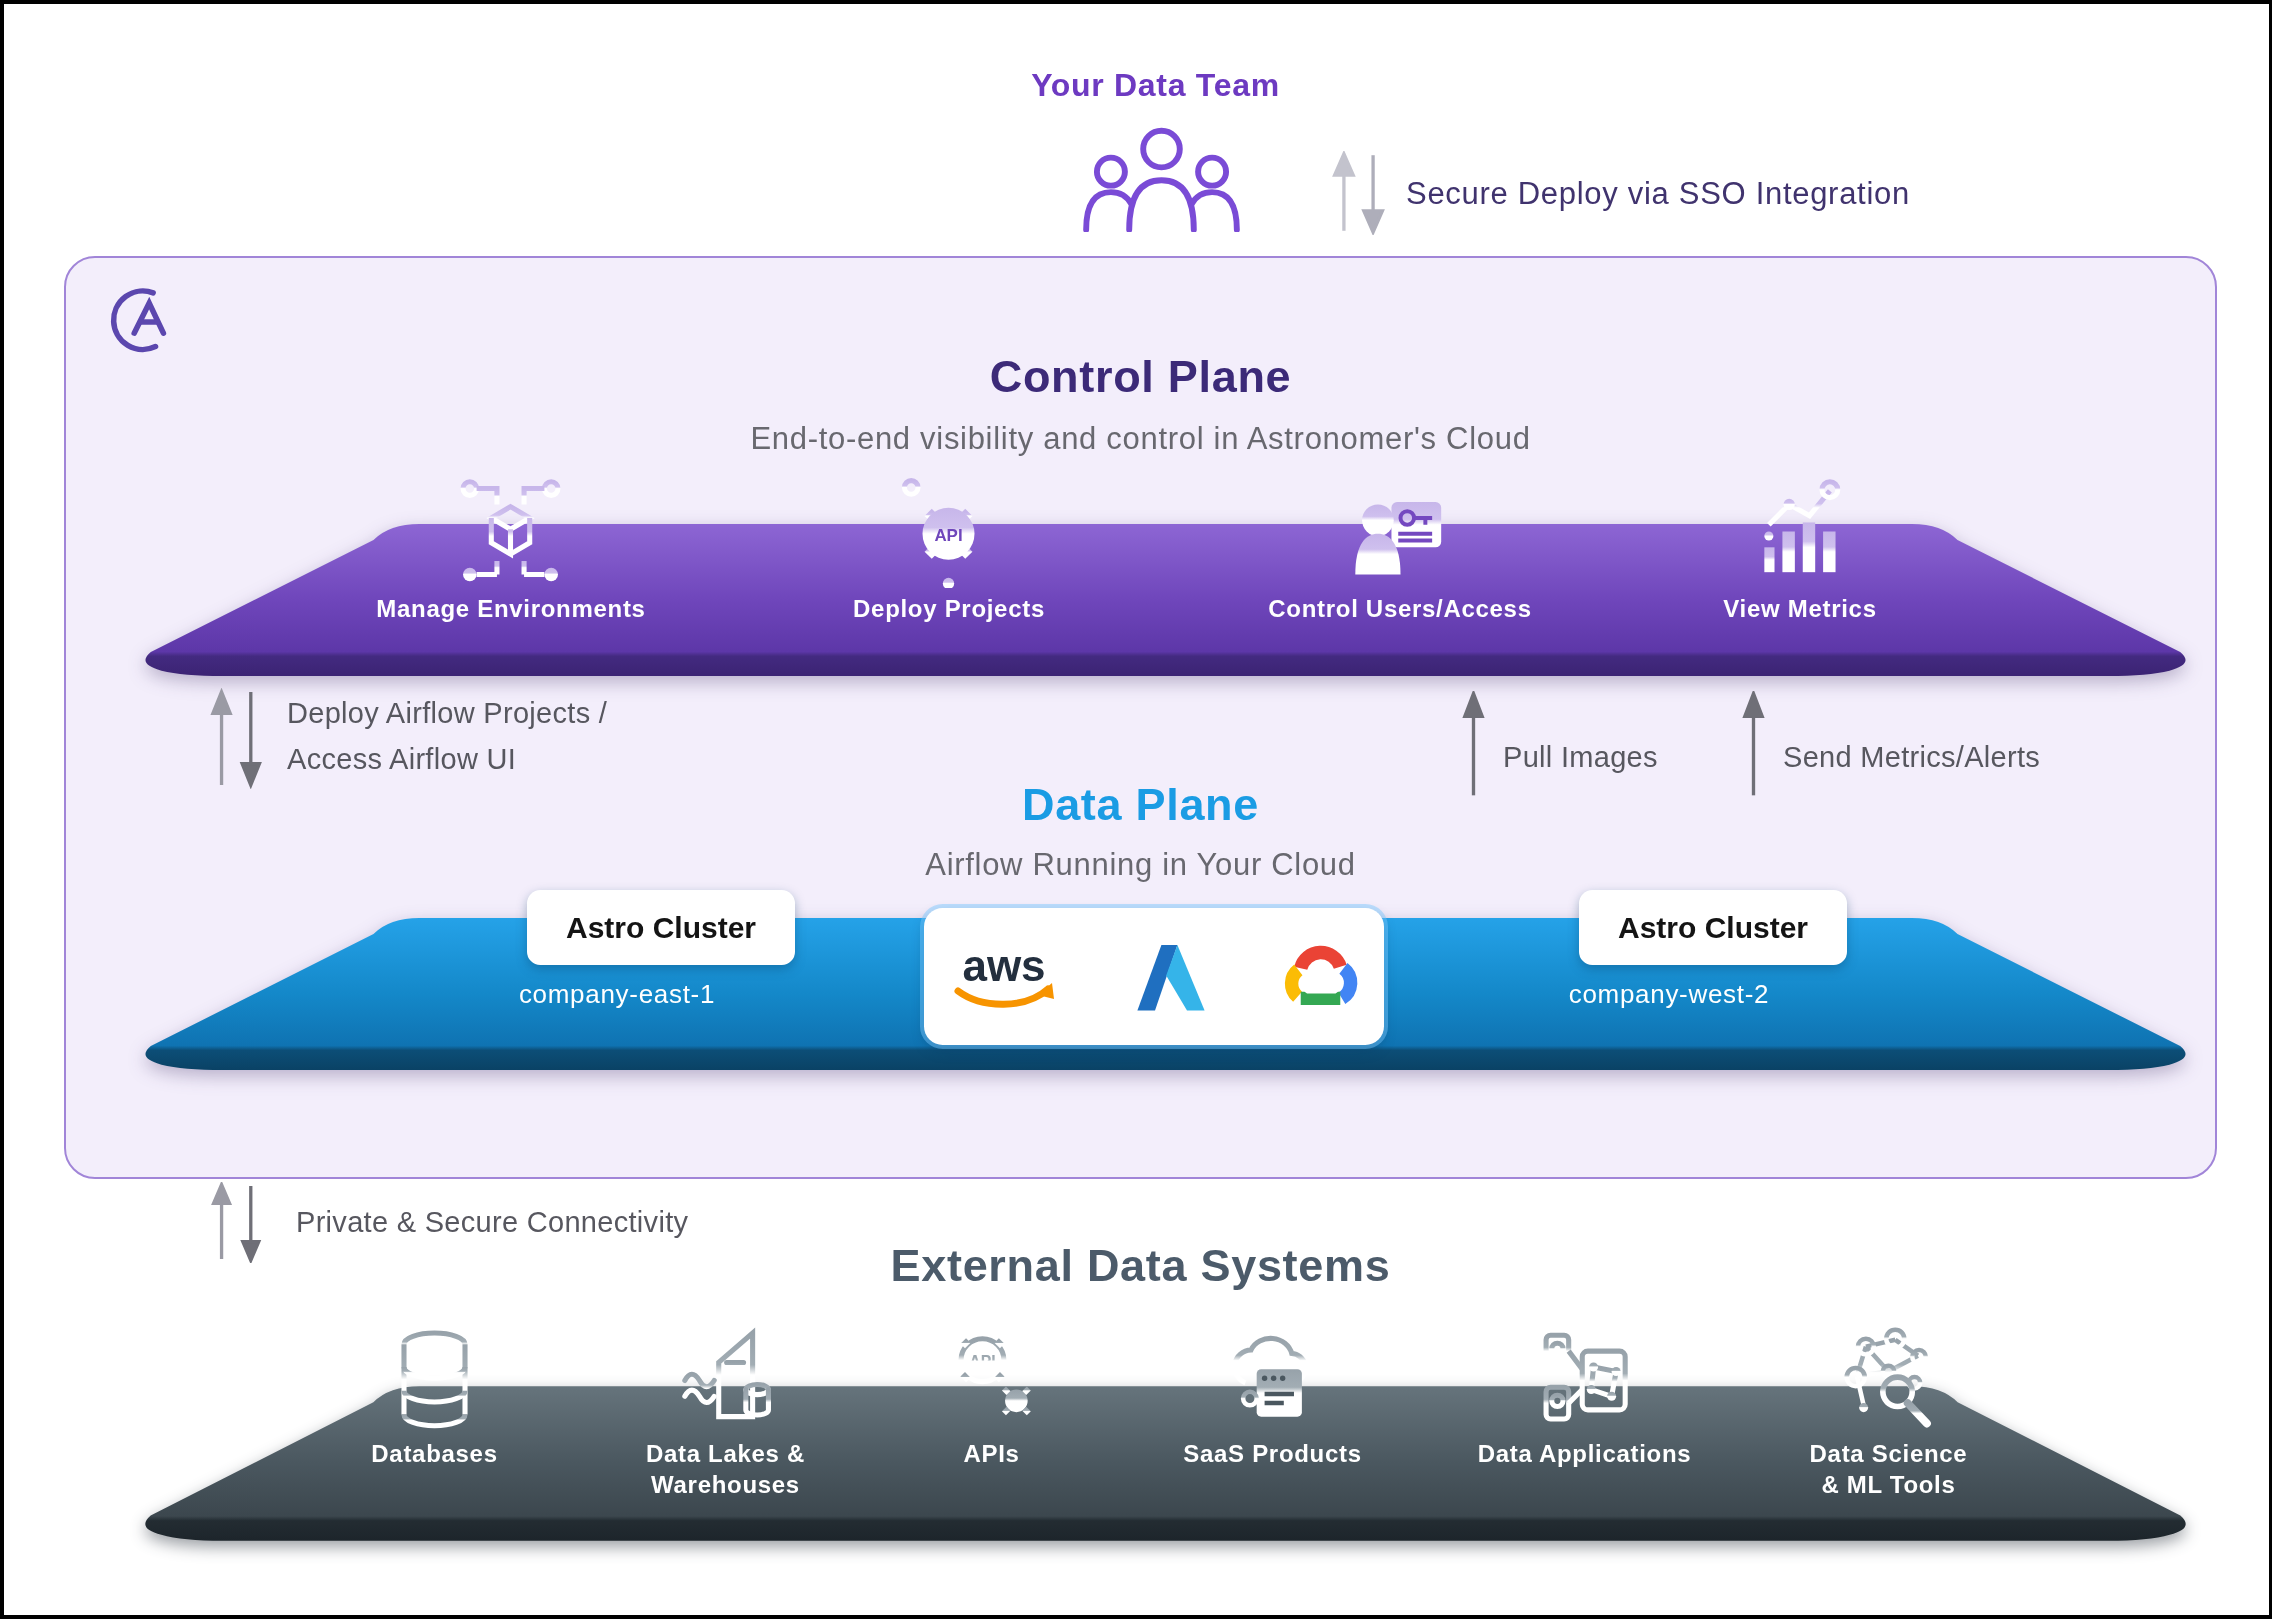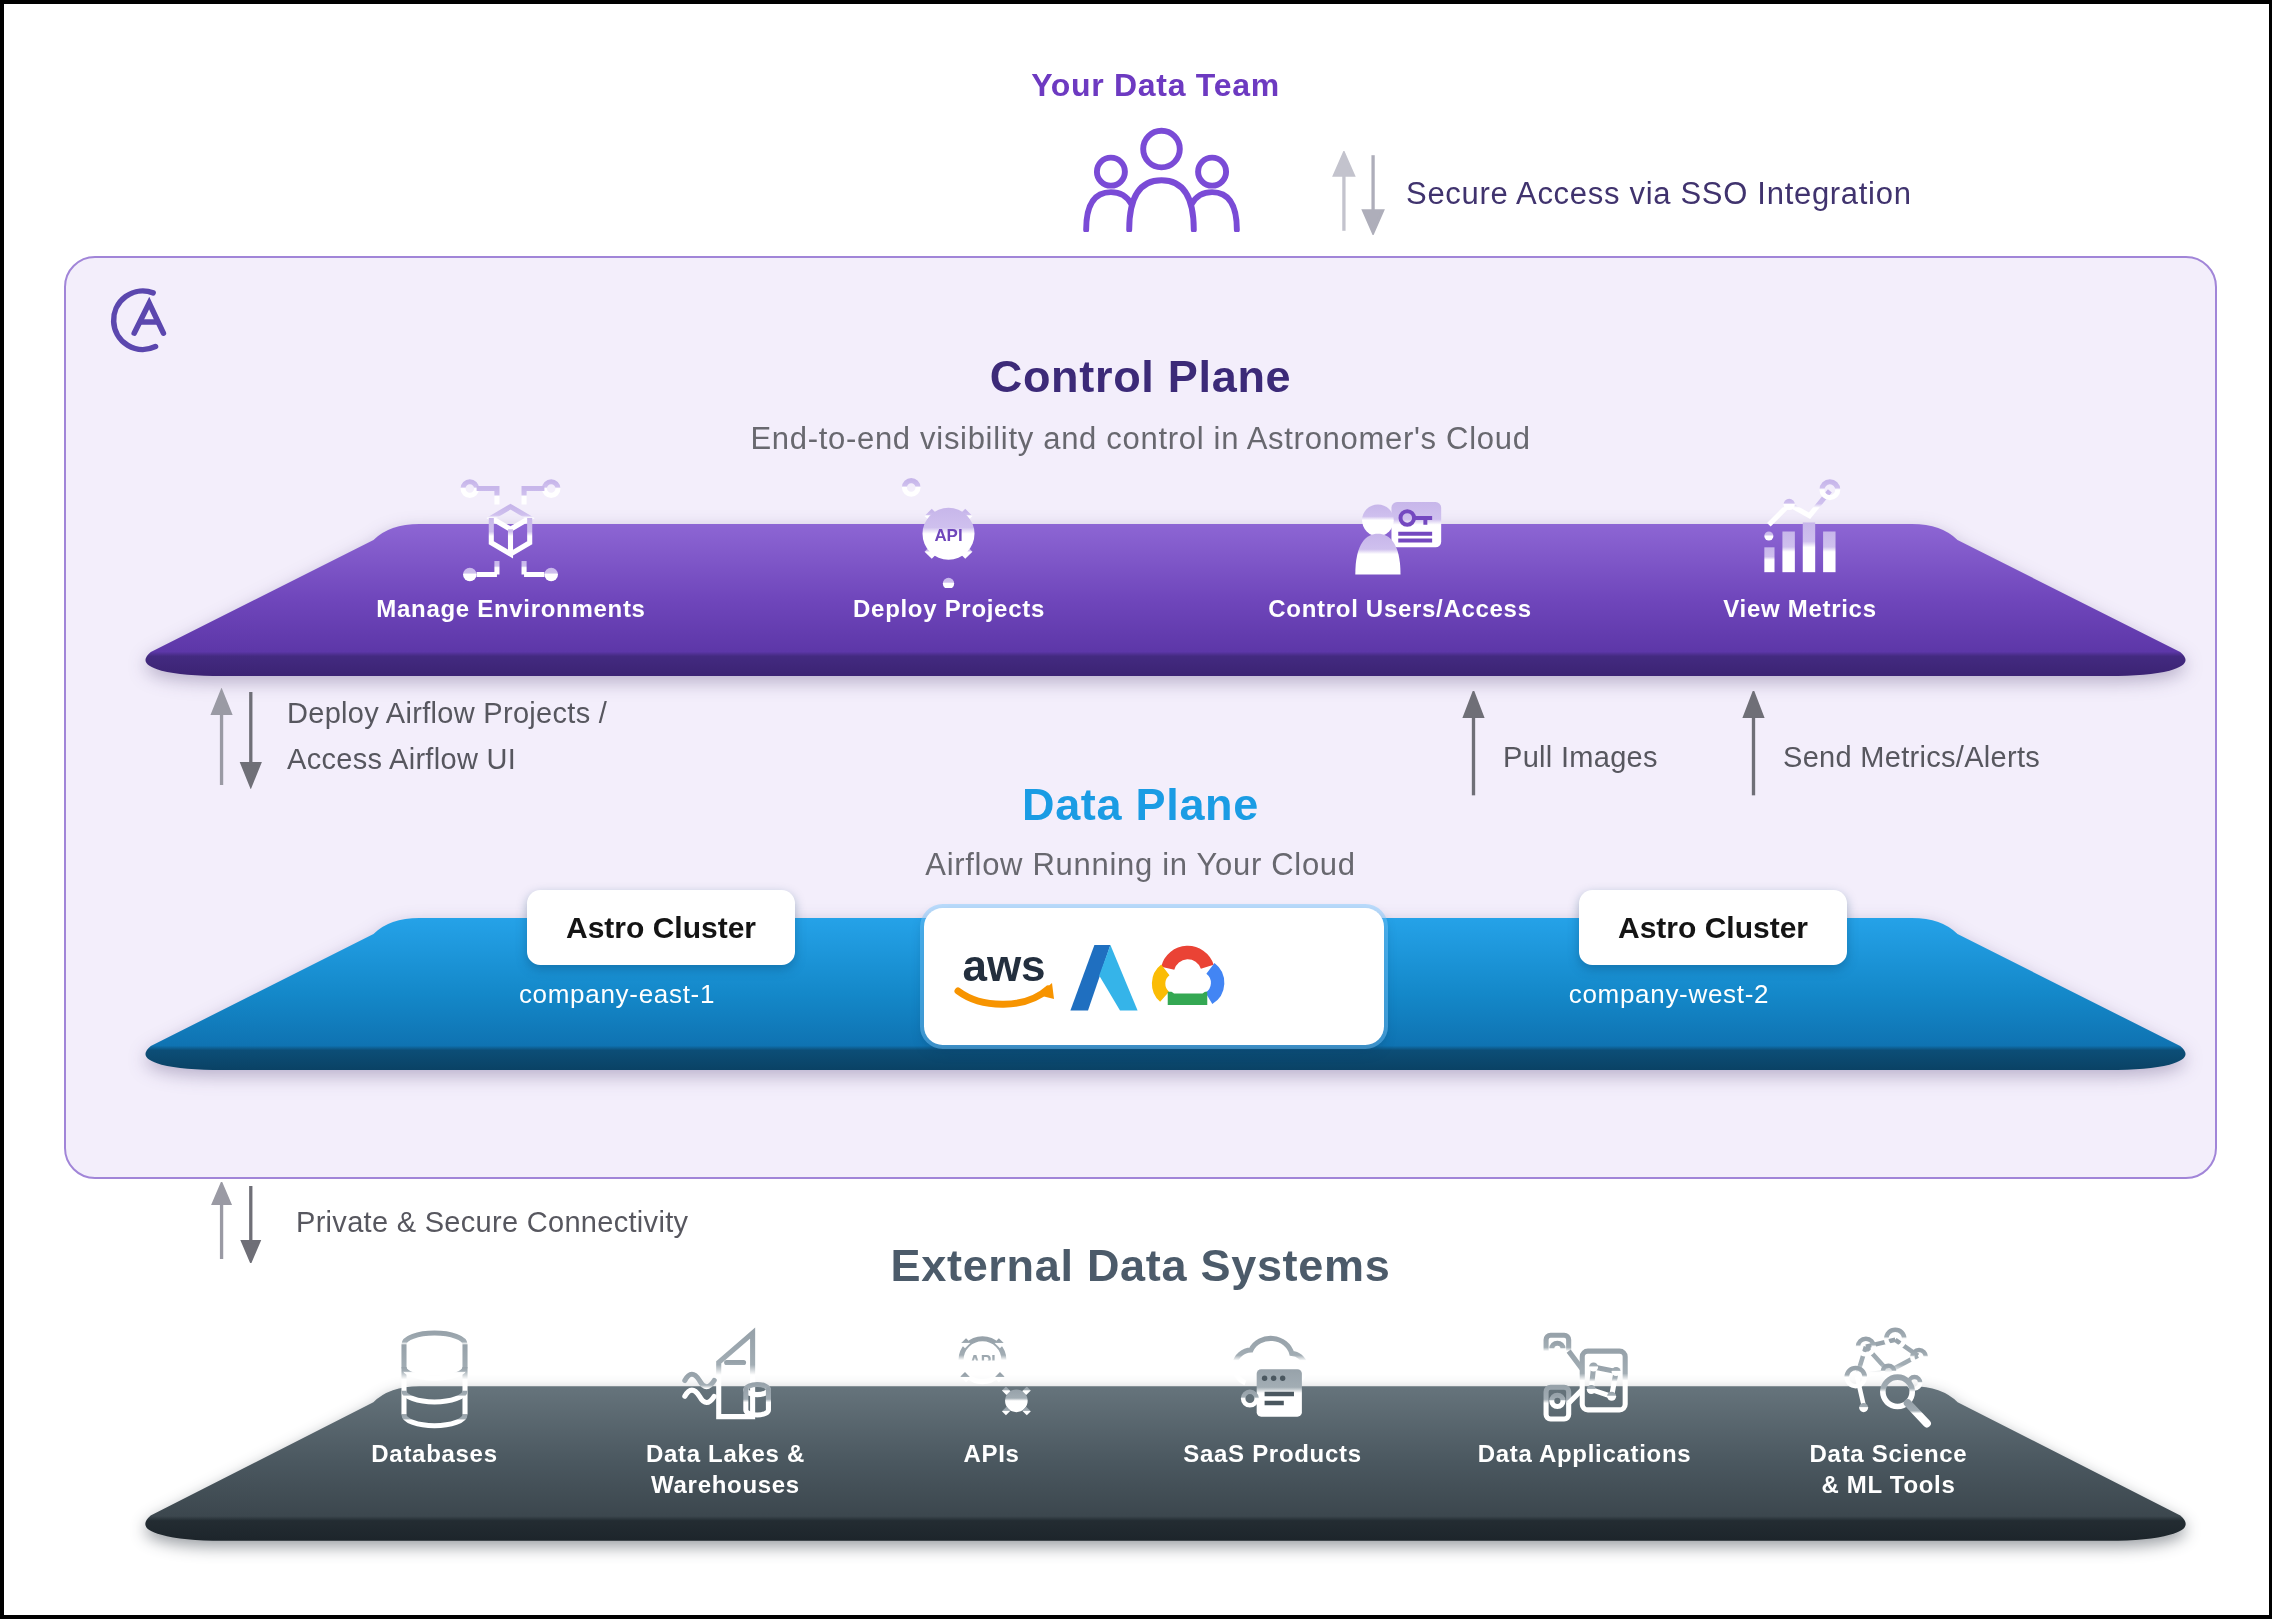--- a/index.html
+++ b/index.html
@@ -33,21 +33,21 @@
 
   .plat-label{font-size:24px;font-weight:700;color:#fff;letter-spacing:0.7px;line-height:1.3;}
   .flow-label{font-size:29px;color:#57575f;letter-spacing:0.3px;line-height:1.6;}
 
   .cluster-badge{width:268px;height:75px;background:#fff;border-radius:13.3px;
     box-shadow:0 4px 10.7px rgba(10,60,100,.35);font-size:30px;font-weight:700;color:#141414;
     line-height:75px;text-align:center;margin-left:44px;}
   .cluster-name{width:268px;font-size:26px;color:#fff;letter-spacing:0.7px;text-align:center;}
   .providers-card{left:920px;top:904px;width:460px;height:137px;background:#fff;border-radius:18.7px;
     box-shadow:0 0 0 4px rgba(120,200,255,.45), 0 5.3px 12px rgba(10,60,100,.35);
-    display:flex;align-items:center;justify-content:flex-start;padding:16px 20px;box-sizing:border-box;}
+    display:flex;align-items:center;justify-content:space-between;padding:16px 20px;box-sizing:border-box;}
 </style>
 </head>
 <body>
 
 <div id="stage">
 
   <svg width="0" height="0" style="position:absolute">
     <defs>
       <linearGradient id="gp" x1="0" y1="0" x2="0" y2="1">
         <stop offset="0" stop-color="#c7b6ea"></stop>
@@ -81,21 +81,21 @@
     <g stroke="#c3c3cd" stroke-width="5" fill="#c3c3cd">
       <line x1="24" y1="28" x2="24" y2="120"></line>
         <polygon points="24,4 10,36 38,36"></polygon>
     </g>
     <g stroke="#aeaeba" stroke-width="5" fill="#aeaeba">
       <line x1="68" y1="6" x2="68" y2="98"></line>
         <polygon points="68,122 54,90 82,90"></polygon>
     </g>
   </svg>
 
-  <div class="abs sso-label">Secure Access via SSO Integration</div>
+  <div class="abs sso-label">Secure Deploy via SSO Integration</div>
 
   <div class="abs planes-box"></div>
 
   <svg class="abs" style="left:97px;top:277px" width="79" height="79" viewBox="0 0 100 100">
     <path d="M66 15 A 37 37 0 1 0 69 83" fill="none" stroke="#5b47ae" stroke-width="7" stroke-linecap="round"></path>
     <g fill="none" stroke="#5b47ae" stroke-width="7" stroke-linecap="round">
       <path d="M42 66 L 61 28 L 79 66"></path>
       <line x1="50" y1="52" x2="71" y2="52"></line>
     </g>
   </svg>

